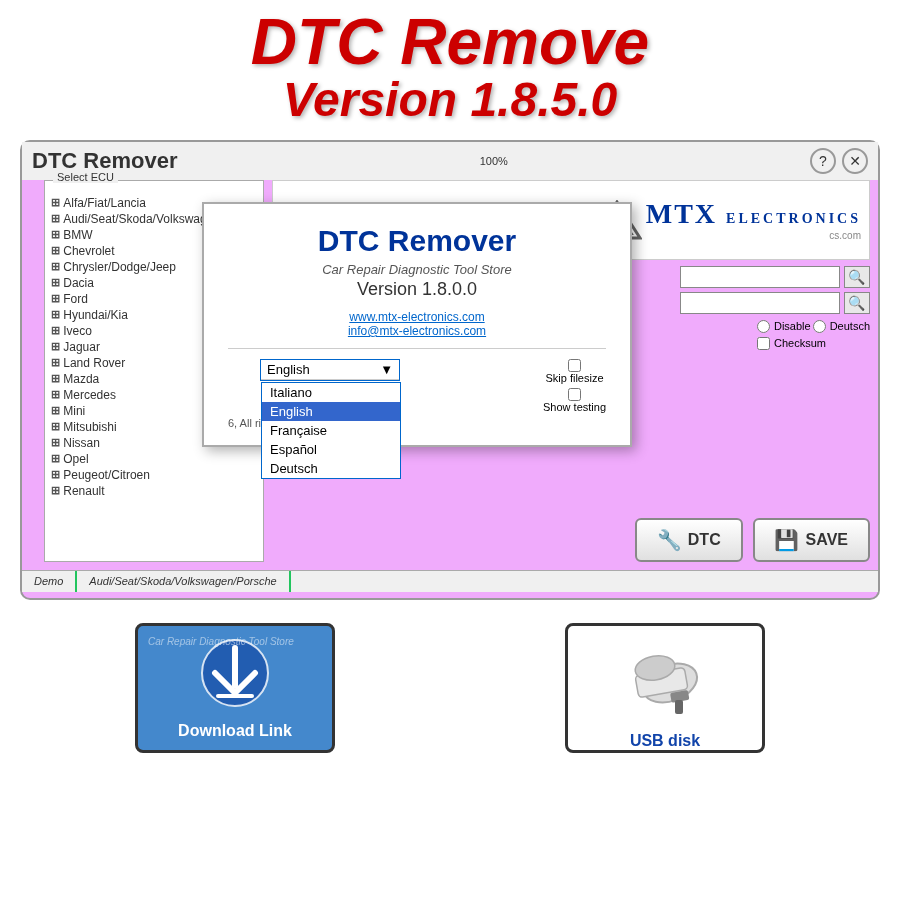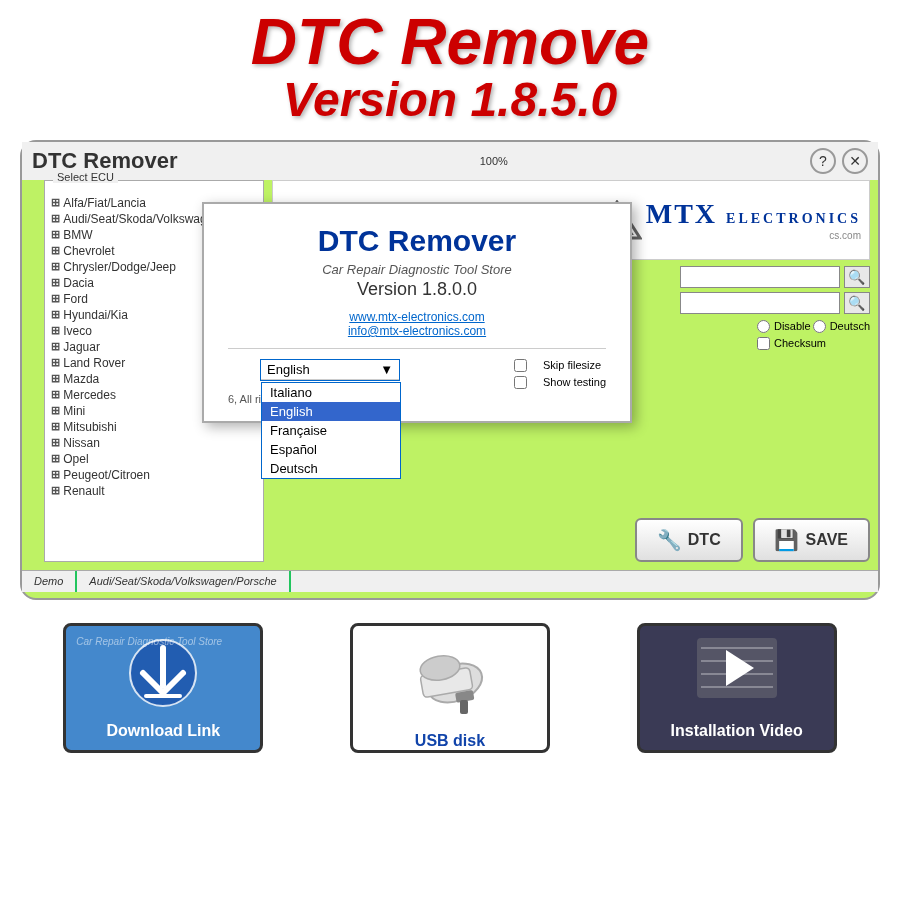--- a/index.html
+++ b/index.html
@@ -32,22 +32,22 @@
       font-style: italic;
       color: #cc0000;
       text-shadow: 2px 2px 4px rgba(0,0,0,0.3);
       line-height: 1.1;
     }
 
     
     .main-window {
       margin: 8px 20px;
       border: 2px solid #999;
-      border-radius: 16px;
-      background: #bef264;
+      border-radius: 10px;
+      background: #f0abfc;
       position: relative;
       height: 460px;
     }
 
     .main-window-titlebar {
       display: flex;
       align-items: center;
       justify-content: space-between;
       padding: 6px 10px;
       background: #f0f0f0;
@@ -177,22 +177,23 @@
       align-items: flex-start;
     }
     .checkbox-group {
       display: flex;
       flex-direction: column;
       gap: 4px;
     }
     .checkbox-row {
       display: flex;
       align-items: center;
-      gap: 16px;
+      gap: 0;
       font-size: 11px;
+      flex-direction: column;
     }
     .radio-group {
       display: flex;
       flex-direction: row;
       gap: 2px;
     }
     .radio-row {
       display: flex;
       align-items: center;
       gap: 4px;
@@ -698,25 +699,13 @@
 
         <rect x="55" y="55" width="18" height="10" rx="2" fill="#888" transform="rotate(-10 55 55)"></rect>
         <rect x="60" y="62" width="8" height="14" rx="2" fill="#666"></rect>
 
         <ellipse cx="40" cy="30" rx="20" ry="12" fill="#ccc" stroke="#aaa" stroke-width="1.5" transform="rotate(-10 40 30)"></ellipse>
       </svg>
     </div>
     <div class="bottom-icon-label">USB disk</div>
   </div>
 
-  <div class="bottom-icon-box" style="background:#3a3a55;">
-    <div class="video-icon-area">
-      <div class="video-lines">
-        <div class="video-line"></div>
-        <div class="video-line"></div>
-        <div class="video-line"></div>
-        <div class="video-line"></div>
-      </div>
-      <div class="play-btn"></div>
-    </div>
-    <div class="bottom-icon-label" style="color:#fff;">Installation Video</div>
-  </div>
 </div>
 
 </body></html>

